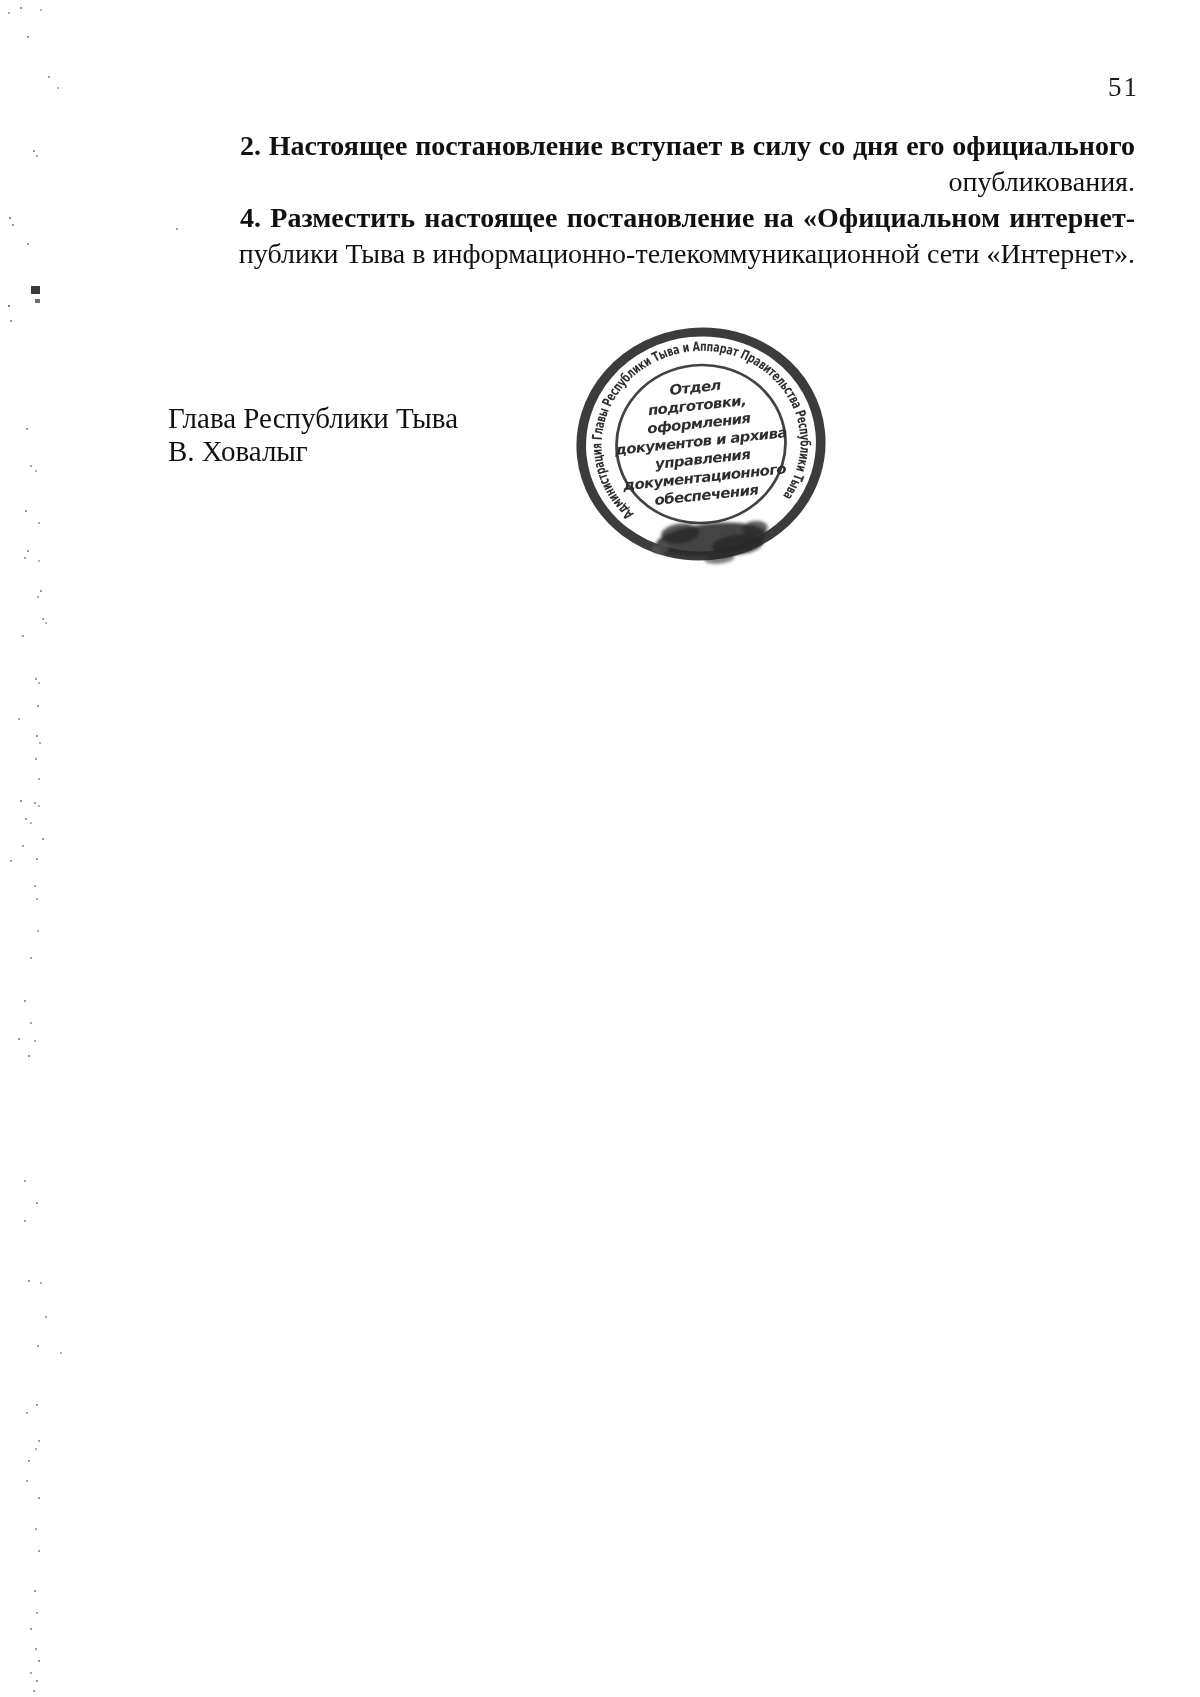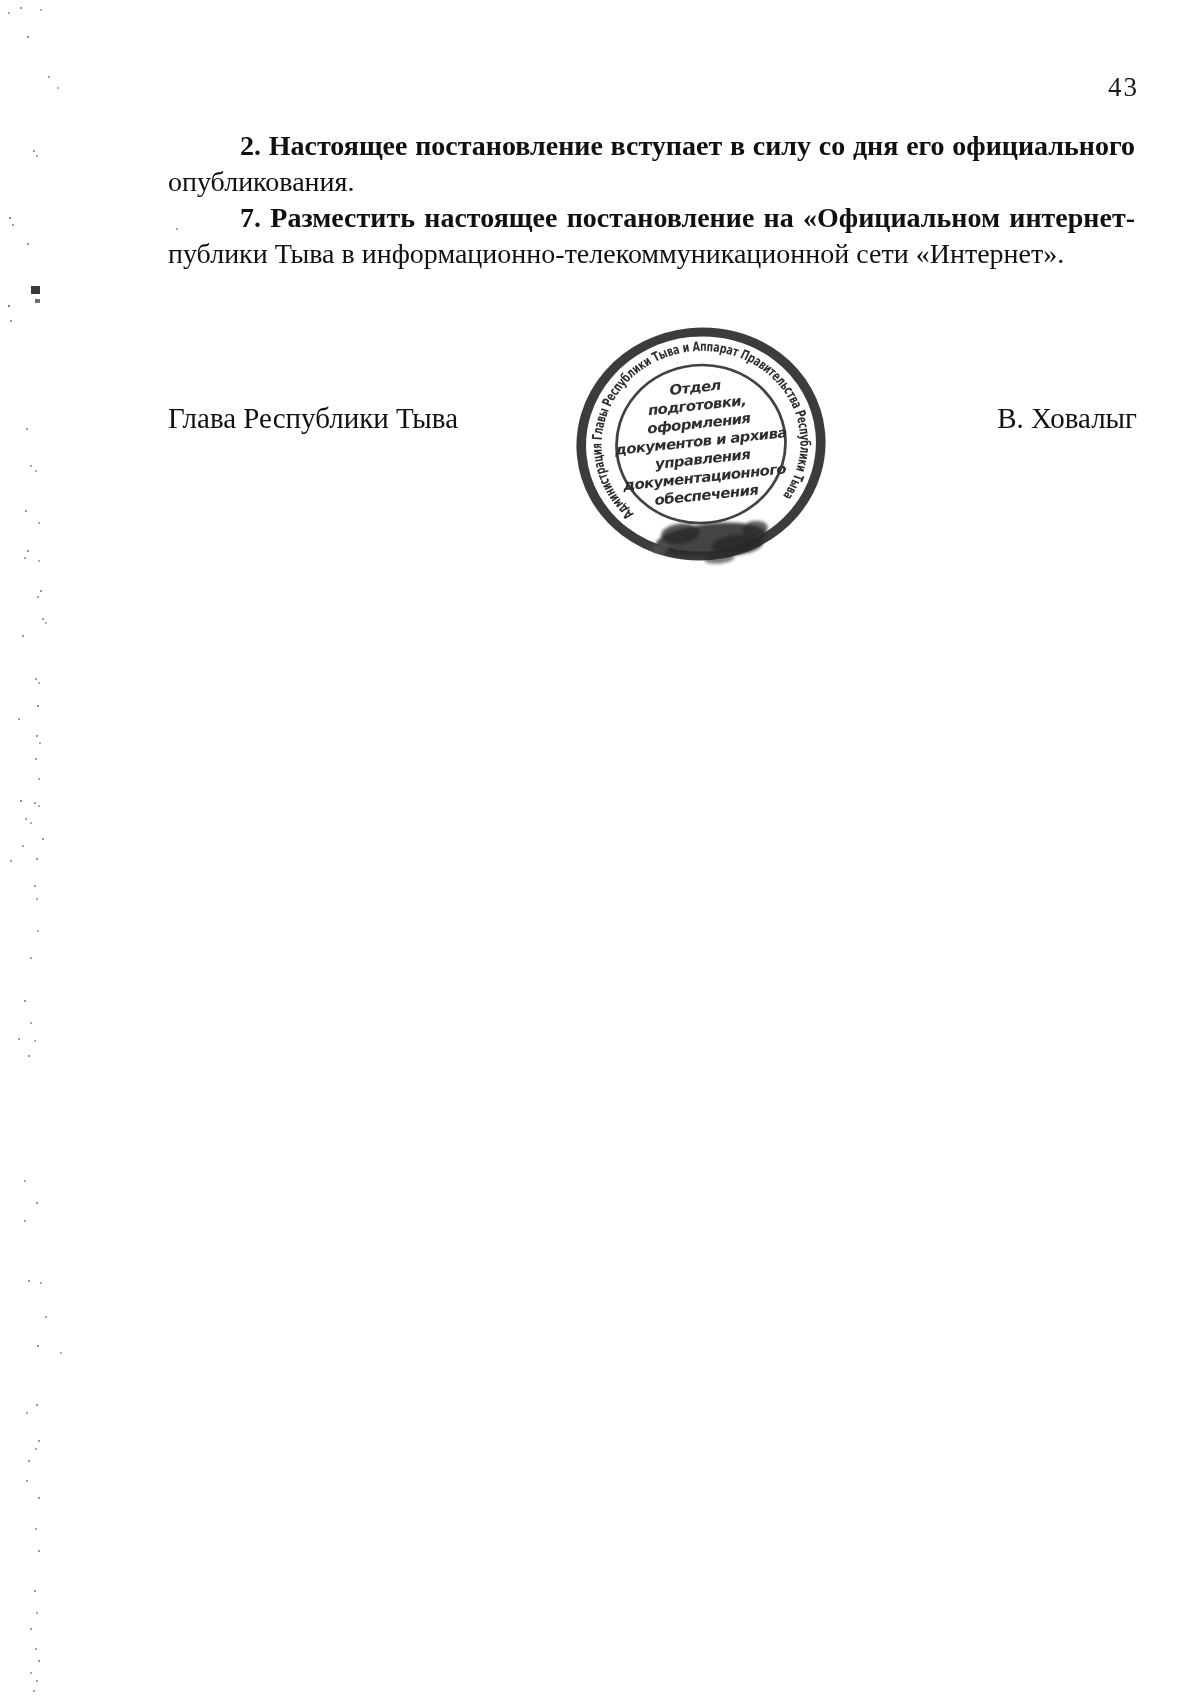--- a/index.html
+++ b/index.html
@@ -30,39 +30,41 @@
     top: 128px;
     width: 967px;
     font-size: 28px;
     line-height: 36px;
     color: #111111;
   }
   .line {
     height: 36px;
     overflow: hidden;
     white-space: normal;
+    text-align: right;
   }
   .line.justify {
     text-align: justify;
     text-align-last: justify;
   }
   .line.indent {
     text-indent: 72px;
     font-weight: bold;
   }
   .signature-row {
     position: absolute;
     left: 168px;
     top: 402px;
     width: 969px;
     display: flex;
     justify-content: space-between;
     align-items: flex-start;
     font-size: 29px;
     color: #111111;
+    flex-direction: column;
   }
   .stamp-wrap {
     position: absolute;
     left: 561px;
     top: 323px;
     width: 280px;
     height: 252px;
   }
   .stamp-wrap svg {
     display: block;
@@ -123,26 +125,26 @@
   }
 </style>
 </head>
 <body>
 
 <div class="page">
 
   <div class="scan-noise"></div>
   <div class="scan-speck-dark"></div>
 
-  <div class="page-number">43</div>
+  <div class="page-number">51</div>
 
   <div class="text-block">
     <div class="line justify indent">2. Настоящее постановление вступает в силу со дня его официального</div>
     <div class="line">опубликования.</div>
-    <div class="line justify indent">7. Разместить настоящее постановление на «Официальном интернет-</div>
+    <div class="line justify indent">4. Разместить настоящее постановление на «Официальном интернет-</div>
     <div class="line">публики Тыва в информационно-телекоммуникационной сети «Интернет».</div>
   </div>
 
   <div class="signature-row">
     <span>Глава Республики Тыва</span>
     <span>В. Ховалыг</span>
   </div>
 
   <div class="stamp-wrap">
     <svg viewBox="0 0 280 252" xmlns="http://www.w3.org/2000/svg">

